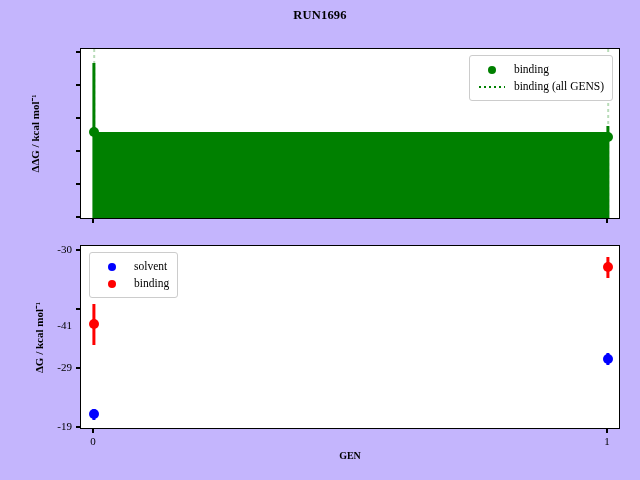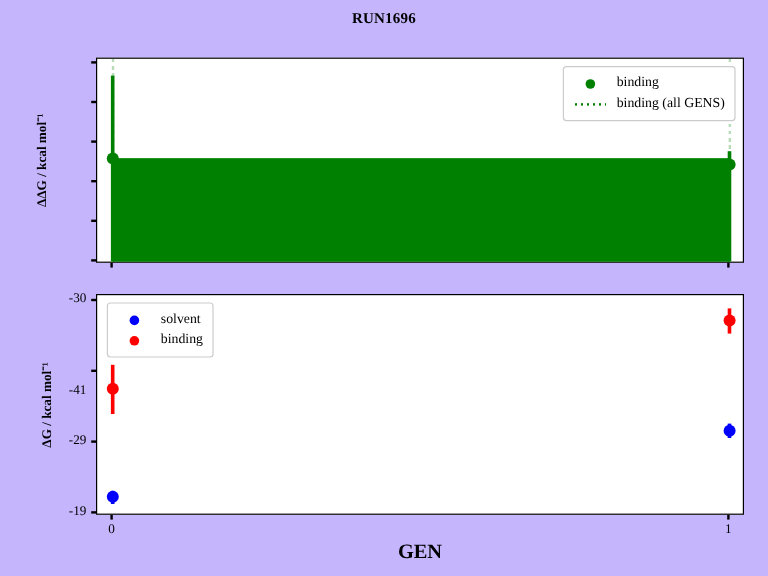--- a/index.html
+++ b/index.html
@@ -124,21 +124,21 @@
     left: -42px;
     top: 330px;
     width: 160px;
   }
   #xlabel-main {
     position: absolute;
     left: 80px;
     top: 450px;
     width: 540px;
     text-align: center;
-    font-size: 17px;
+    font-size: 10px;
     font-weight: bold;
     color: #000000;
   }
 
   
   .plot-inner {
     position: absolute;
     left: 0; top: 0;
     width: 100%;
     height: 100%;

